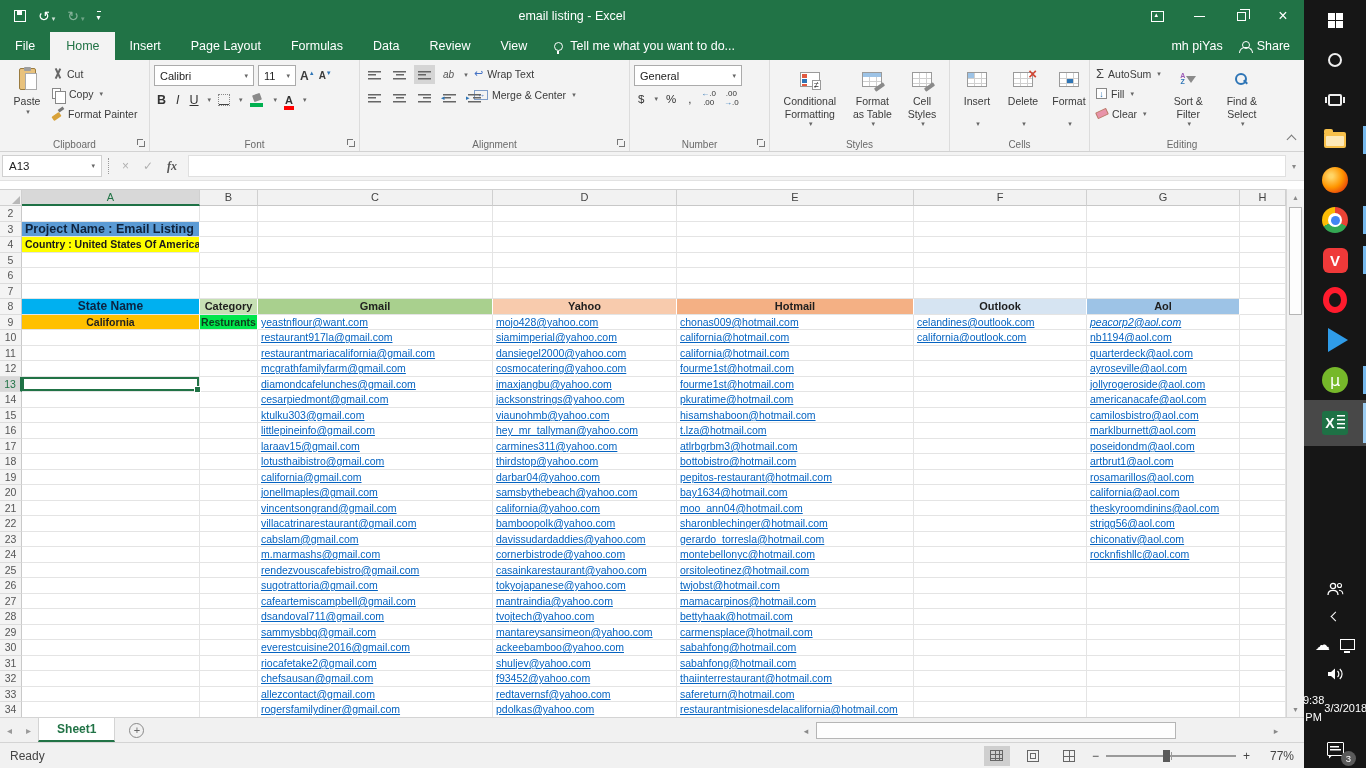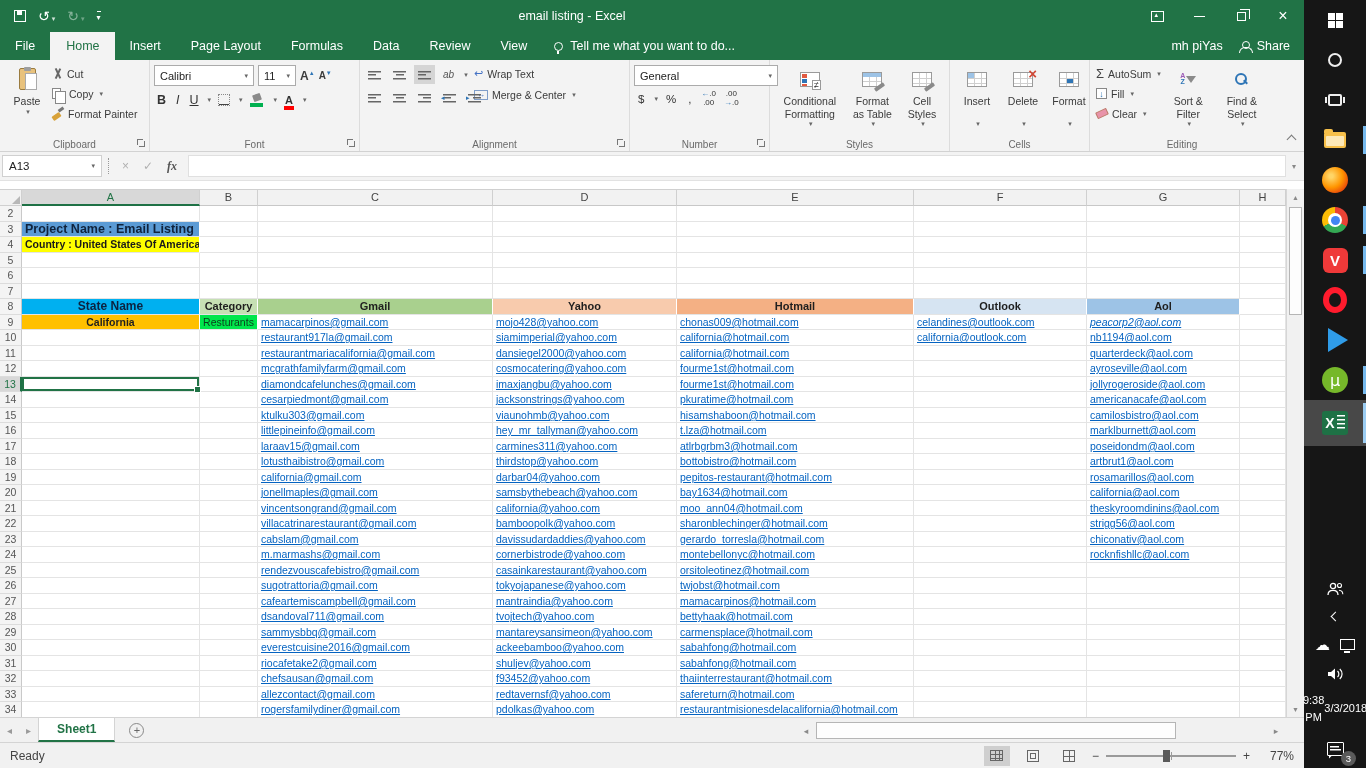--- a/index.html
+++ b/index.html
@@ -143,21 +143,21 @@
   .c-country{background:var(--country-fill,#ffff00);font-weight:bold;font-size:10.5px;color:#1a1a1a;border-right-color:#fff;}
   .c-head{justify-content:center;font-weight:bold;font-size:11px;color:#1f1f1f;border-right-color:#fff;}
   .c-h-state{background:var(--state-fill,#00b0f0);font-size:12px;color:#0c2340;}
   .c-h-cat{background:var(--category-fill,#c6e0b4);}
   .c-h-gmail{background:var(--gmail-fill,#a9d08e);}
   .c-h-yahoo{background:var(--yahoo-fill,#f8cbad);}
   .c-h-hotmail{background:var(--hotmail-fill,#f4b084);}
   .c-h-outlook{background:var(--outlook-fill,#d6e4f2);}
   .c-h-aol{background:var(--aol-fill,#9dc3e6);}
   .c-state{background:var(--california-fill,#ffc000);justify-content:center;font-weight:bold;color:#1f1f1f;border-right-color:#fff;}
-  .c-cat{background:var(--resturants-fill,#00e64c);justify-content:center;font-weight:normal;color:#063;color:#0b3d1d;border-right-color:#fff;}
+  .c-cat{background:var(--resturants-fill,#00e64c);justify-content:center;font-weight:bold;color:#063;color:#0b3d1d;border-right-color:#fff;}
   
   .vscroll{position:absolute;right:0;top:8px;bottom:0;width:18px;background:#f1f1f1;border-left:1px solid #d6d6d6;}
   .vscroll .arr{height:16px;display:flex;align-items:center;justify-content:center;font-size:7px;color:#8a8a8a;}
   .vscroll .arr.dn{position:absolute;bottom:0;left:0;right:0;}
   .vthumb{position:absolute;left:2px;right:2px;top:18px;height:108px;background:#fdfdfd;border:1px solid #b5b5b5;}
   
   .tabbar{height:25px;background:#f1f1f1;border-top:1px solid #d4d4d4;display:flex;align-items:stretch;position:relative;font-size:12px;color:#555;flex:0 0 25px;}
   .tnav{display:flex;align-items:center;padding:0 7px;color:#9a9a9a;font-size:10px;}
   .sheet-tab{background:#fff;color:#217346;font-weight:bold;padding:0 18px;display:flex;align-items:center;border-left:1px solid #d4d4d4;border-right:1px solid #d4d4d4;border-bottom:2px solid #217346;}
   .addsheet{margin-left:14px;display:flex;align-items:center;}
@@ -379,21 +379,21 @@
             <span>Merge &amp; Center</span>
             <span class="caret">▾</span>
           </div>
       </div>
       <span class="grp-label">Alignment</span>
       <span class="launcher"></span>
     </div>
 
     <div class="rgroup" style="width:140px">
       <div class="fontgrp">
-        <div class="combo" style="width:144px">
+        <div class="combo" style="width:108px">
             <span>General</span>
             <span class="caret">▾</span>
           </div>
         <div class="row-flex">
           <span class="numsym">$</span>
             <span class="caret">▾</span>
           <span class="numsym">%</span>
           <span class="numsym">,</span>
           <span class="decbtn"><b>←</b>.0<br>.00</span>
           <span class="decbtn">.00<br><b>→</b>.0</span>
@@ -601,21 +601,21 @@
             <div class="cell c-head c-h-hotmail" style="width: 237px;">Hotmail</div>
             <div class="cell c-head c-h-outlook" style="width: 173px;">Outlook</div>
             <div class="cell c-head c-h-aol" style="width: 153px;">Aol</div>
             <div class="cell" style="width: 46px;"></div>
           </div>
           <div class="grid-row">
             <div class="rownum">9</div>
             <div class="cell c-state" style="width: 178px;">California</div>
             <div class="cell c-cat" style="width: 58px;">Resturants</div>
             <div class="cell" style="width: 235px;">
-              <span class="link">mamacarpinos@gmail.com</span>
+              <span class="link">yeastnflour@want.com</span>
             </div>
             <div class="cell" style="width: 184px;">
               <span class="link">mojo428@yahoo.com</span>
             </div>
             <div class="cell" style="width: 237px;">
               <span class="link">chonas009@hotmail.com</span>
             </div>
             <div class="cell" style="width: 173px;">
               <span class="link">celandines@outlook.com</span>
             </div>

